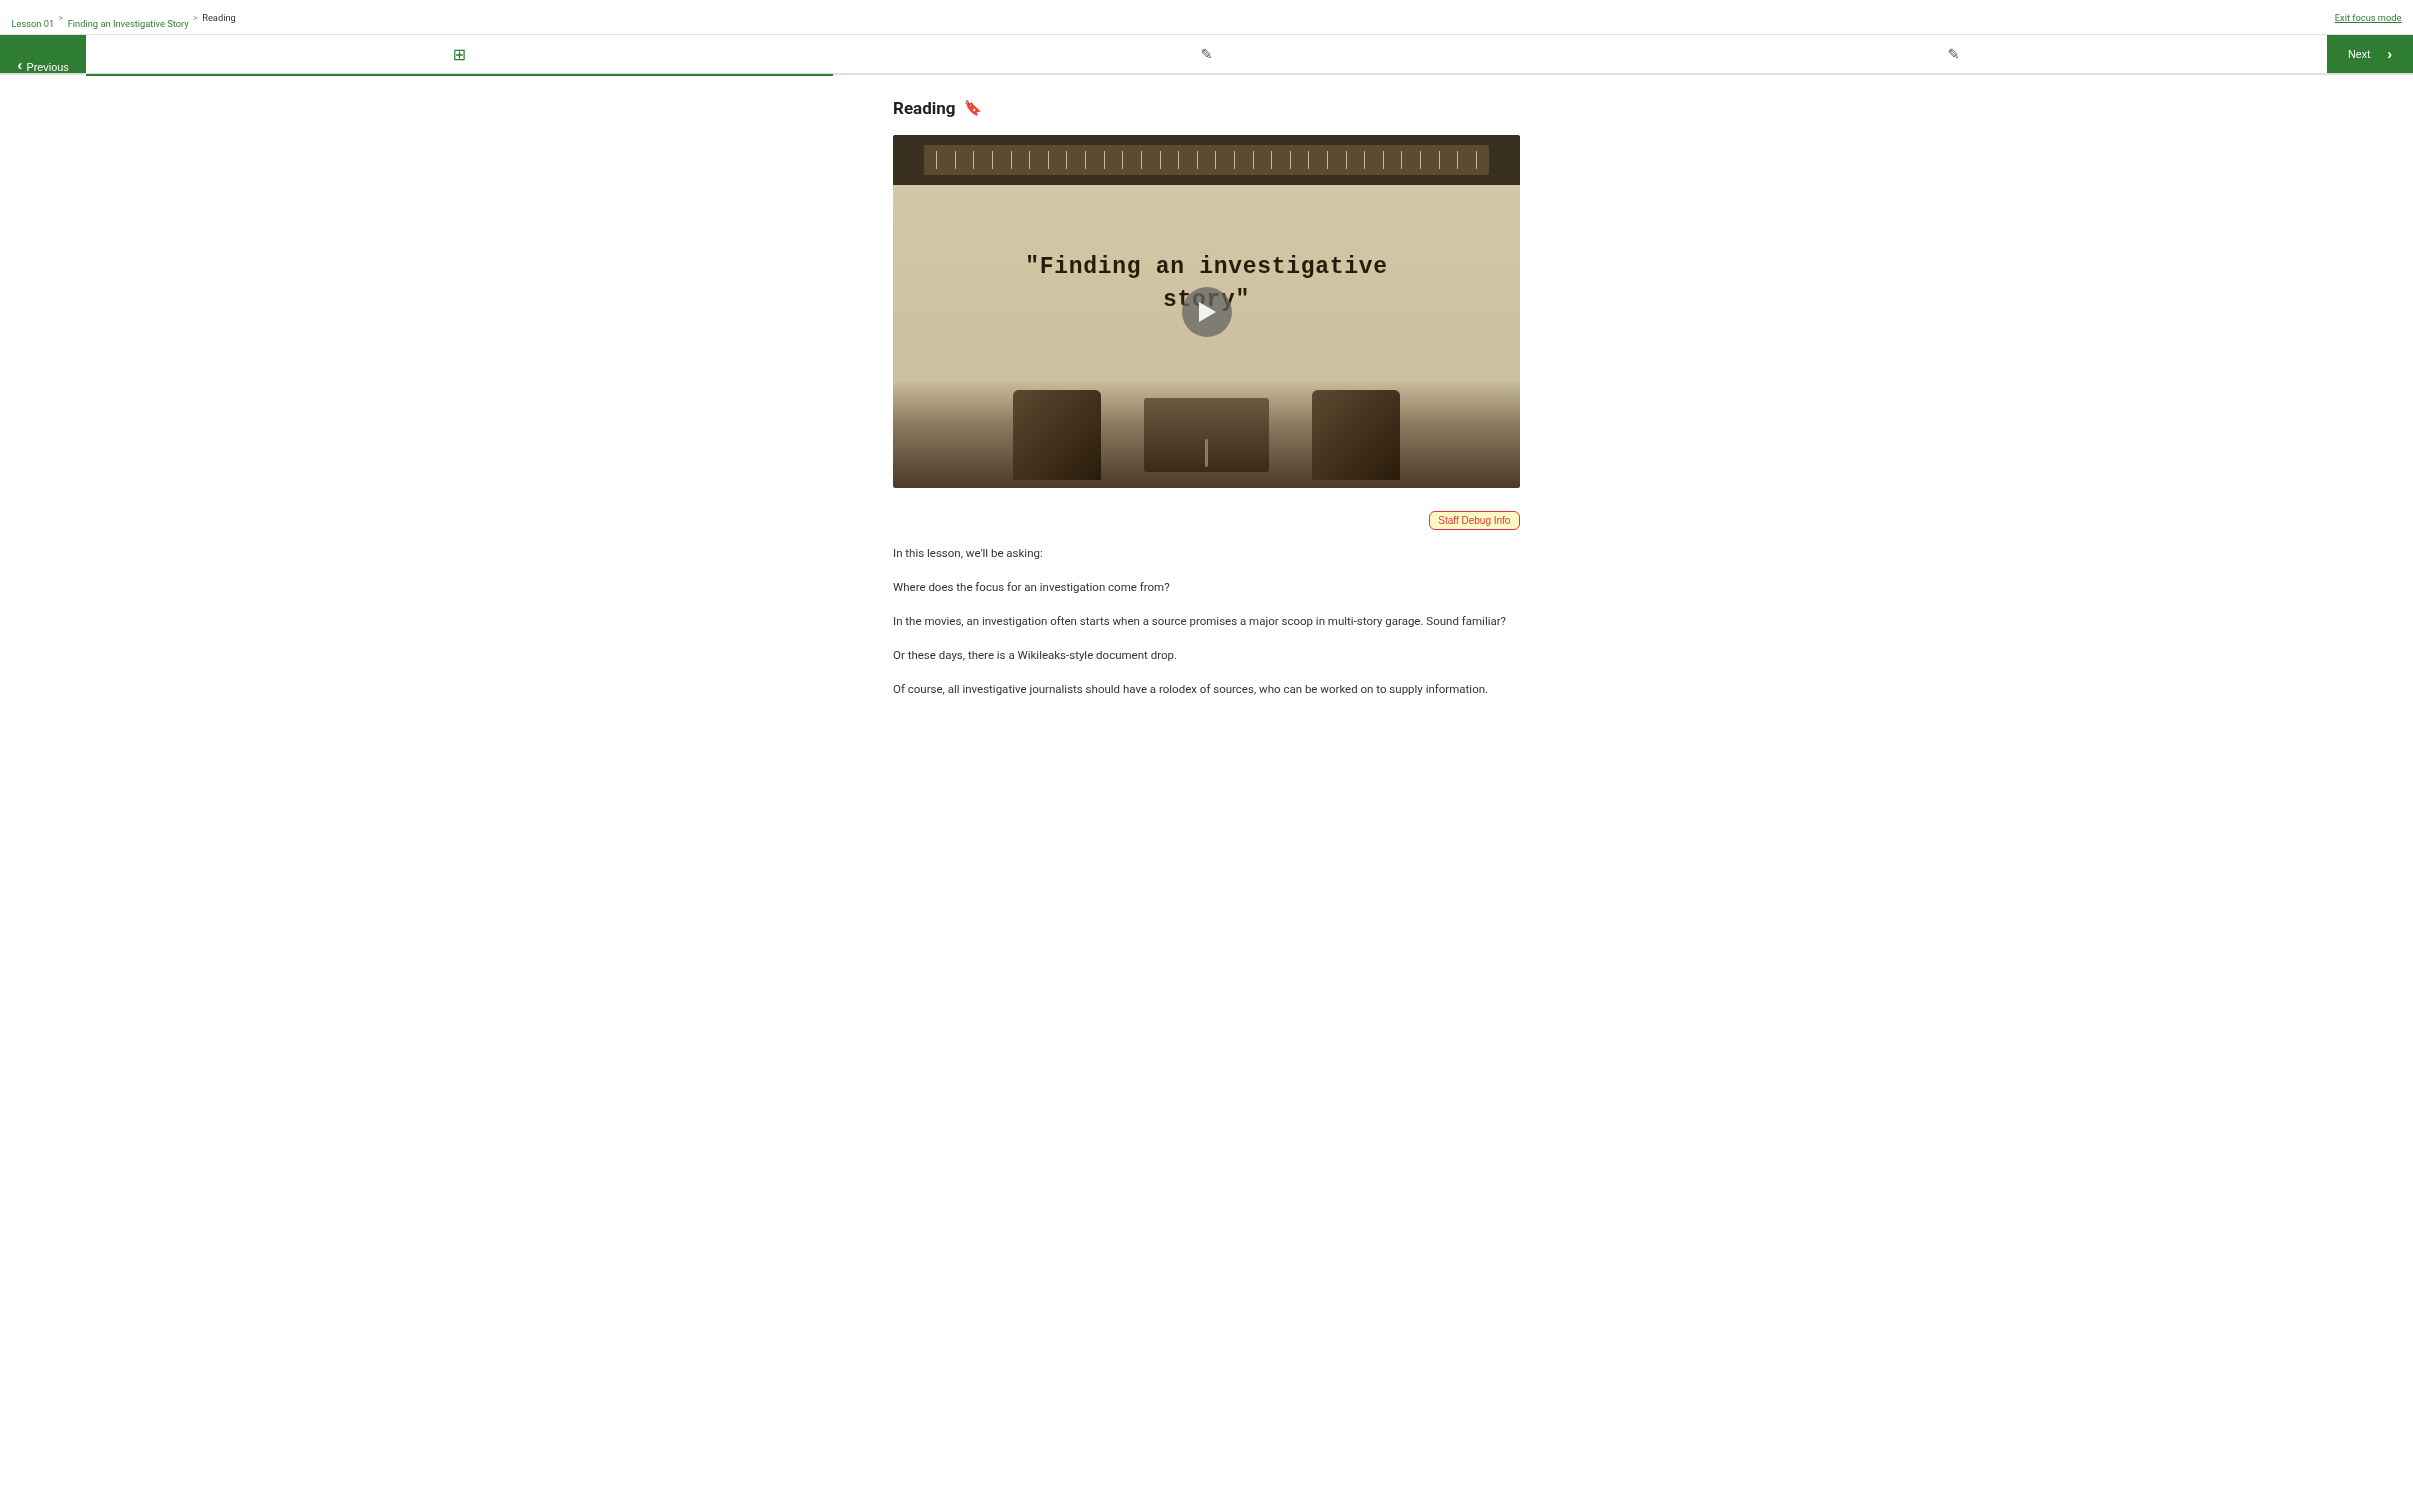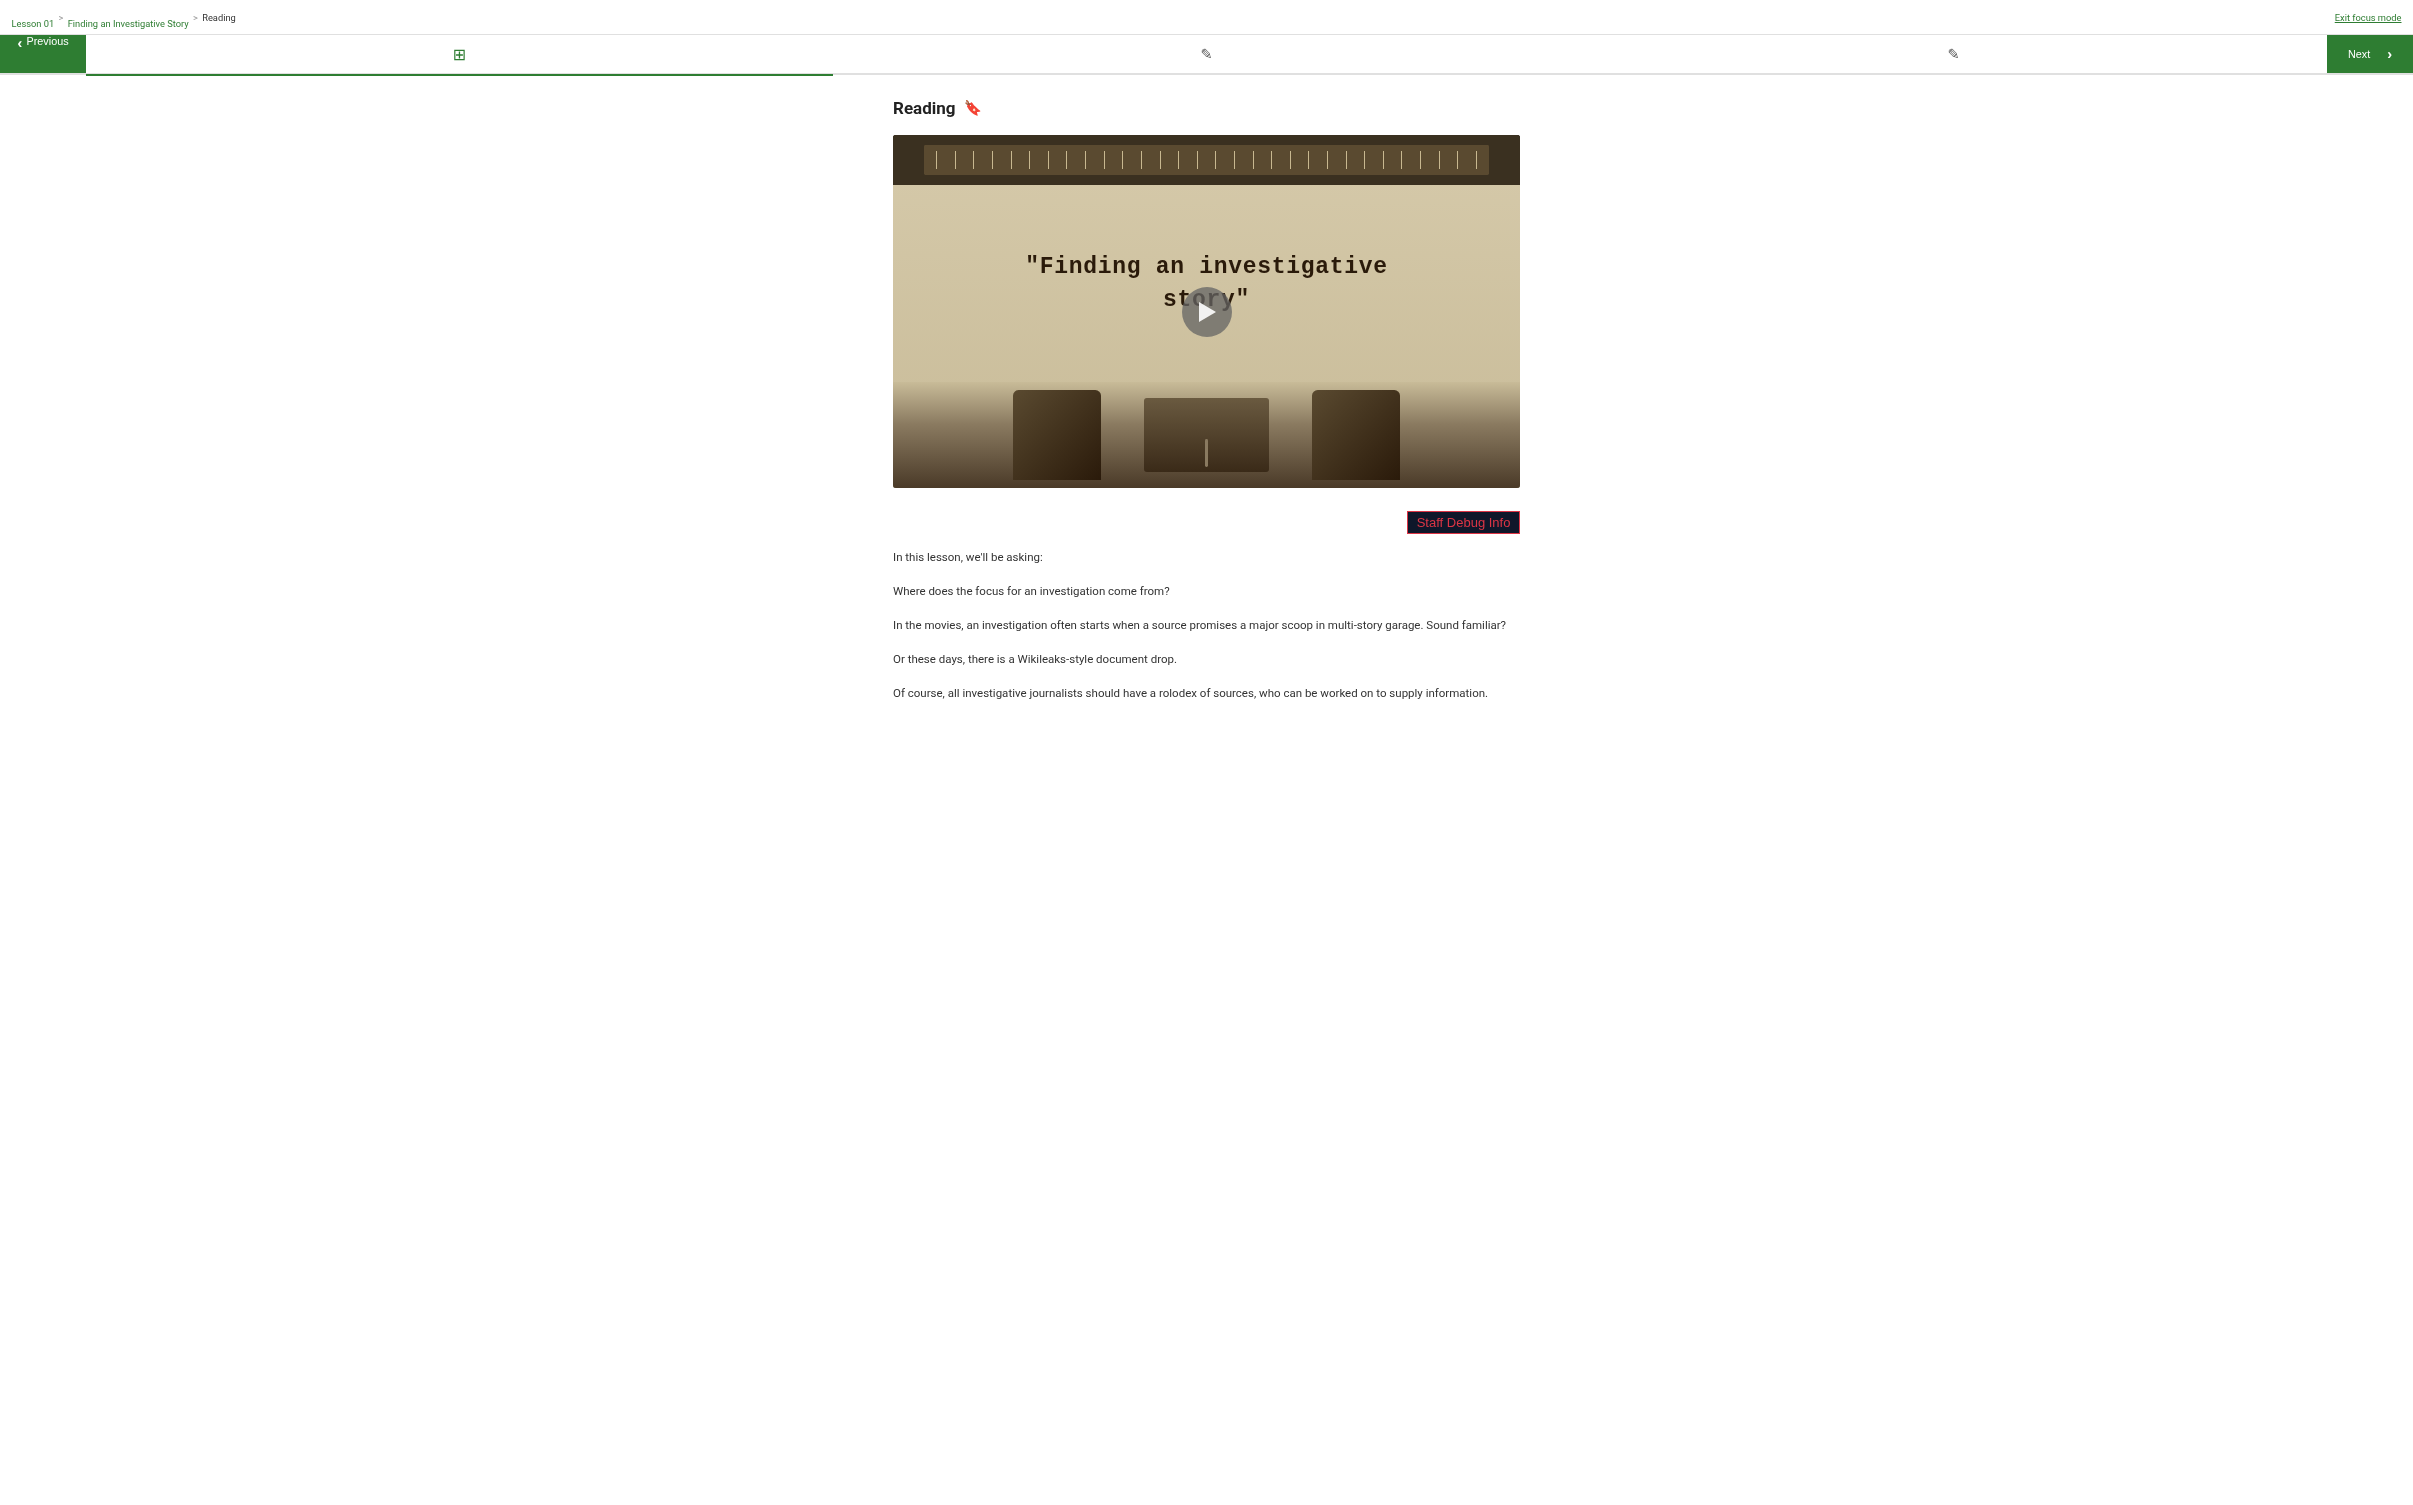--- a/index.html
+++ b/index.html
@@ -52,21 +52,21 @@
     .nav-bar {
       display: flex;
       align-items: stretch;
       border-bottom: 2.2px solid #e0e0e0;
       background: #fff;
       height: 40px;
     }
 
     .nav-prev-btn {
       display: flex;
-      align-items: flex-start;
+      align-items: flex-end;
       gap: 4.3px;
       padding: 0 17px;
       background: #2e7d32;
       color: #fff;
       border: none;
       cursor: pointer;
       font-size: 10.8px;
       font-weight: 500;
       min-width: 86px;
       justify-content: center;
@@ -278,26 +278,26 @@
     }
 
     
     .debug-btn {
       display: flex;
       justify-content: flex-end;
       margin-bottom: 14.4px;
     }
 
     .debug-btn button {
-      background: #0f172a;
+      background: #fef9c3;
       border: 0.7px solid #dc3545;
       color: #dc3545;
       padding: 2.9px 8.6px;
-      border-radius: 0;
-      font-size: 13px;
+      border-radius: 6px;
+      font-size: 10px;
       cursor: pointer;
     }
 
     
     .content-text {
       line-height: 1.7;
       color: #333;
     }
 
     .content-paragraph {

